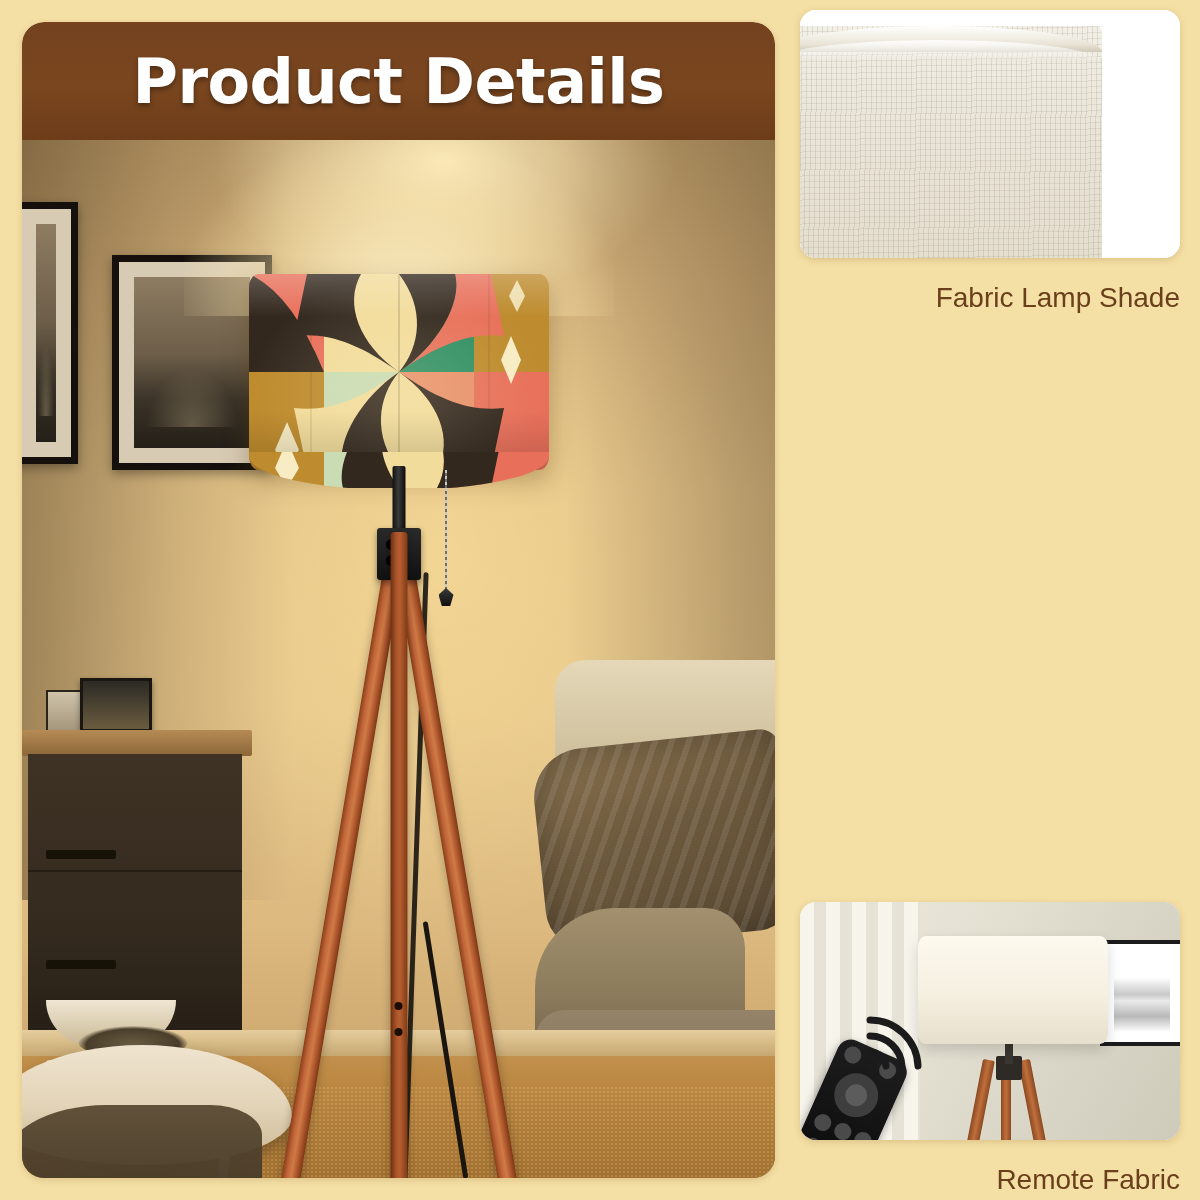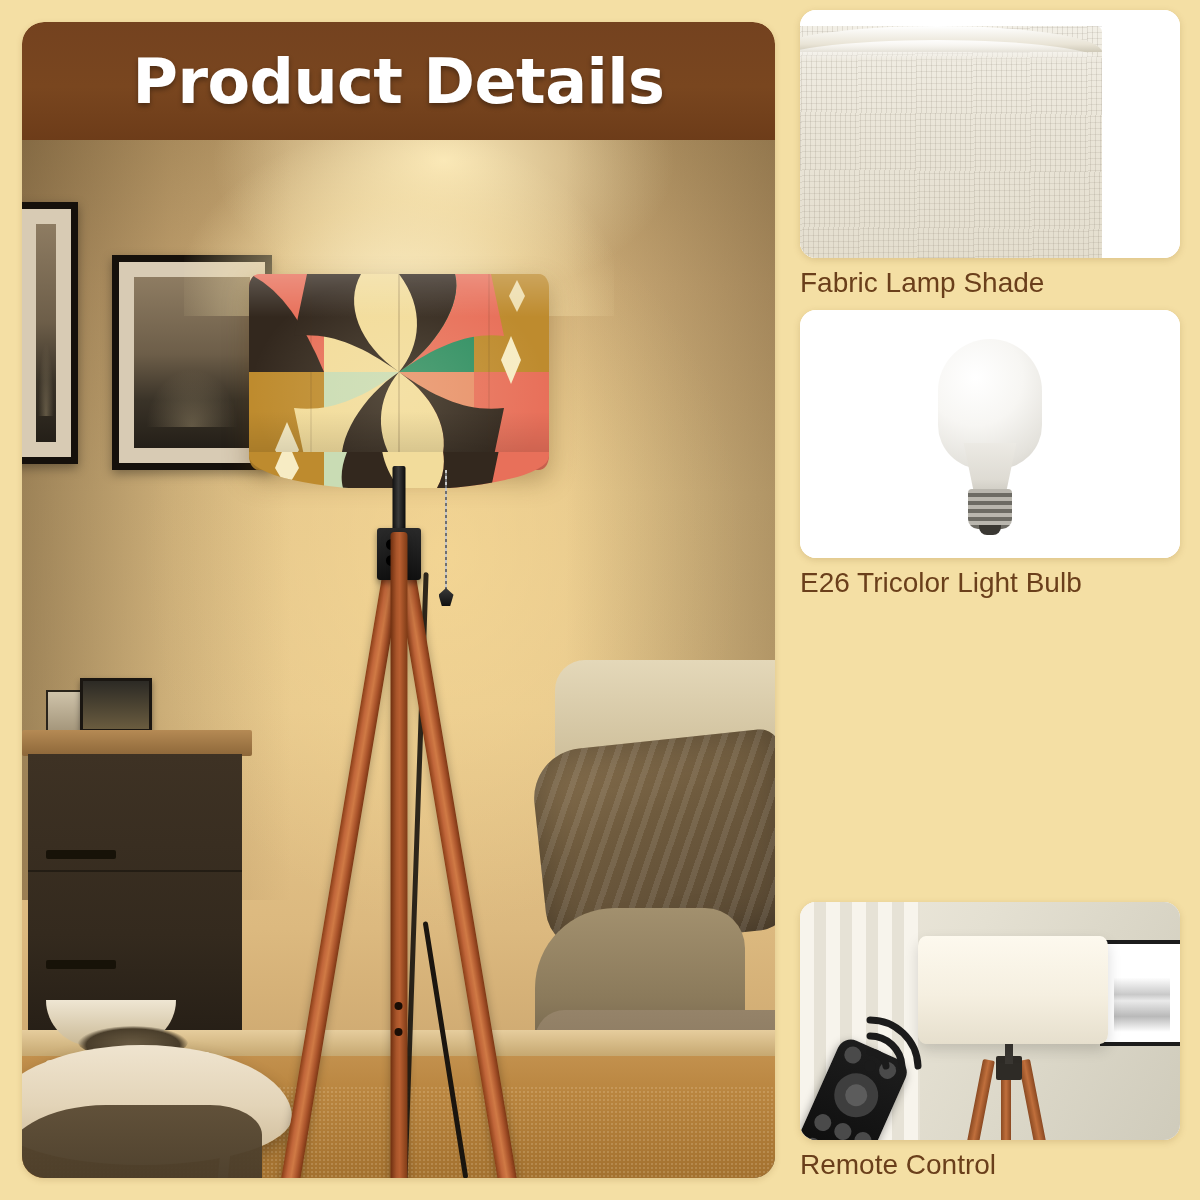--- a/index.html
+++ b/index.html
@@ -190,21 +190,21 @@
      clip-path:polygon(50% 0%, 100% 38%, 78% 100%, 22% 100%, 0% 38%);}
 
   
   .rail { position:absolute; left:800px; top:0; width:400px; height:1200px; }
   .feature { position:absolute; left:0; width:380px; }
   .card {
     width:380px; height:248px; background:#ffffff; border-radius:16px; overflow:hidden;
     position:relative; box-shadow:0 2px 7px rgba(130,95,40,.22);
   }
   .flabel {
-    text-align:left; color:#6a3f1b; font-size:28px; padding-top:9px;
+    text-align:right; color:#6a3f1b; font-size:28px; padding-top:24px;
     font-family:"Liberation Sans", sans-serif; white-space:nowrap;
   }
   #feature-0 { top:10px; }
   #feature-1 { top:310px; }
   #feature-2 { top:610px; }
   #feature-3 { top:902px; }
   #feature-2 .card, #feature-3 .card { height:238px; }
 
   
   .linen { position:absolute; inset:0; background:#fff; }
@@ -472,33 +472,20 @@
       <div class="card">
         <div class="linen">
           <div class="drum"></div>
           <div class="rimtop"></div>
           <div class="rim2"></div>
         </div>
       </div>
       <div class="flabel">Fabric Lamp Shade</div>
     </div>
 
-    <div class="feature" id="feature-1">
-      <div class="card">
-        <div class="bulbwrap">
-          <div class="bulb">
-            <div class="glass"></div>
-            <div class="neck"></div>
-            <div class="base"></div>
-            <div class="tip"></div>
-          </div>
-        </div>
-      </div>
-      <div class="flabel">E26 Tricolor Light Bulb</div>
-    </div>
 
 
     <div class="feature" id="feature-3">
       <div class="card">
         <div class="rcwrap">
           <div class="curtain"></div>
           <div class="artframe"></div>
           <div class="llg" id="llg-a"></div>
           <div class="llg" id="llg-b"></div>
           <div class="llg" id="llg-c"></div>
@@ -516,17 +503,17 @@
             <div class="btn b2"></div>
             <div class="btn big"></div>
             <div class="btn b3"></div>
             <div class="btn b4"></div>
             <div class="btn b5"></div>
             <div class="btn b6"></div>
 
           </div>
         </div>
       </div>
-      <div class="flabel">Remote Control</div>
+      <div class="flabel">Remote Fabric</div>
     </div>
 
   </div>
 </div>
 
 </body></html>

